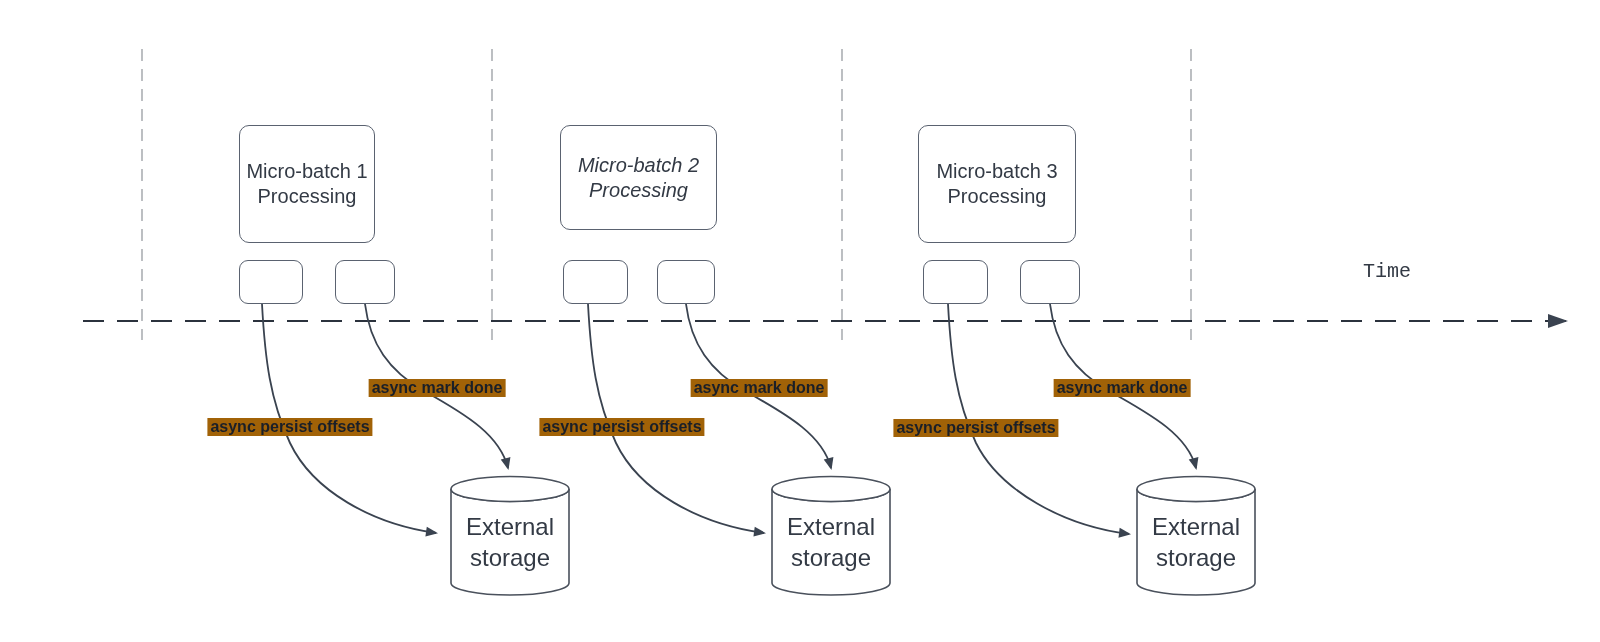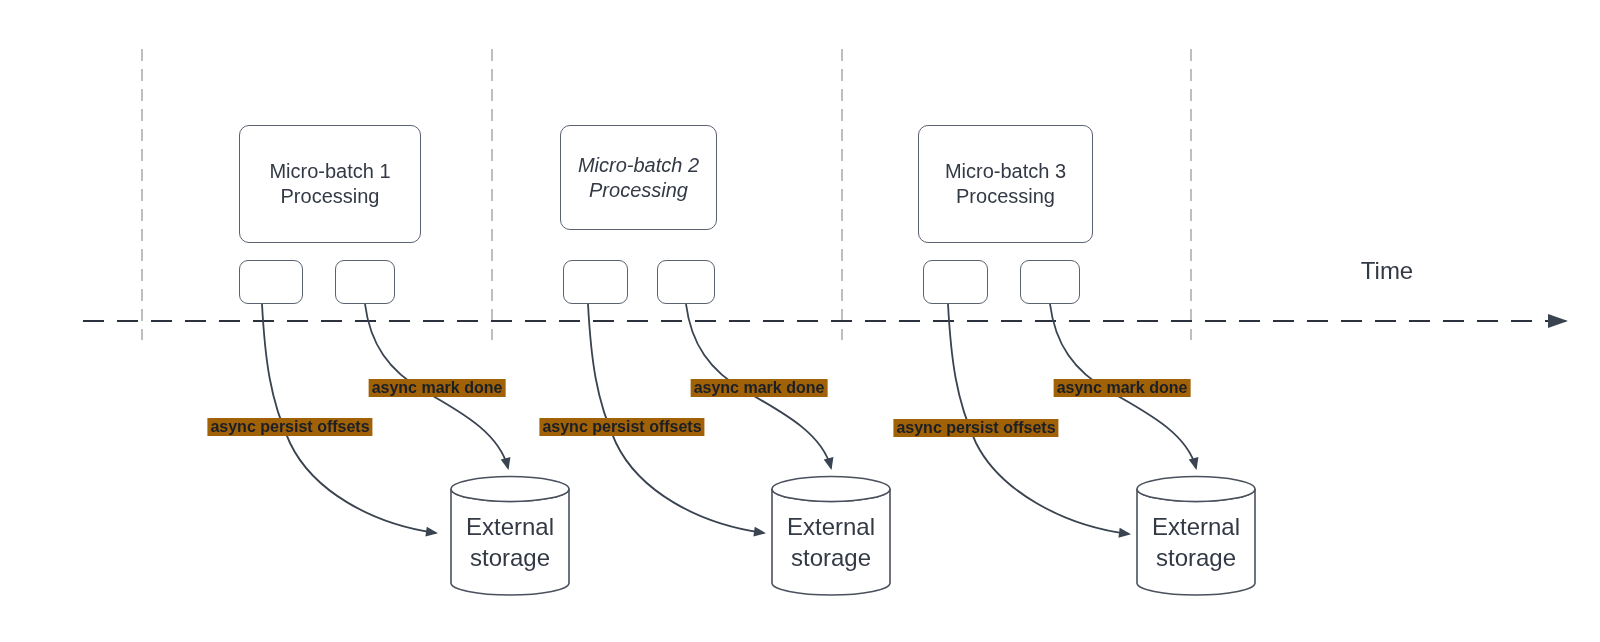--- a/index.html
+++ b/index.html
@@ -57,23 +57,24 @@
     transform: translate(-50%, -50%);
     text-align: center;
     font-size: 24px;
     line-height: 1.3;
     color: #333a45;
     white-space: pre-line;
   }
   .time-label {
     position: absolute;
     transform: translate(-50%, -50%);
-    font-size: 24px;
+    font-size: 20px;
     color: #333a45;
     white-space: nowrap;
+    font-family: Liberation Mono, monospace;
   }
 </style>
 </head>
 <body>
 
 <div class="canvas">
 
   <svg class="layer" viewBox="0 0 1600 642">
     <defs>
       <marker id="arrowSmall" markerUnits="userSpaceOnUse" markerWidth="14" markerHeight="12" refX="11" refY="6" orient="auto">
@@ -107,35 +108,35 @@
     <g>
       <path d="M 772 489 L 772 583 A 59 12 0 0 0 890 583 L 890 489 A 59 12.5 0 0 1 772 489 Z" fill="#ffffff" stroke="#4a515c" stroke-width="1.6"></path>
       <ellipse cx="831" cy="489" rx="59" ry="12.5" fill="#ffffff" stroke="#4a515c" stroke-width="1.6"></ellipse>
     </g>
     <g>
       <path d="M 1137 489 L 1137 583 A 59 12 0 0 0 1255 583 L 1255 489 A 59 12.5 0 0 1 1137 489 Z" fill="#ffffff" stroke="#4a515c" stroke-width="1.6"></path>
       <ellipse cx="1196" cy="489" rx="59" ry="12.5" fill="#ffffff" stroke="#4a515c" stroke-width="1.6"></ellipse>
     </g>
   </svg>
 
-  <div class="node main-box" style="left:239px; top:125px; width:182px; height:118px;">
+  <div class="node main-box" style="left:239px; top:125px; width:136px; height:118px;">
     <span>Micro-batch 1
 Processing</span>
   </div>
   <div class="node small-box" style="left:239px; top:260px; width:64px; height:44px;"></div>
   <div class="node small-box" style="left:335px; top:260px; width:60px; height:44px;"></div>
 
   <div class="node main-box" style="left:560px; top:125px; width:157px; height:105px;font-style:italic;">
     <span>Micro-batch 2
 Processing</span>
   </div>
   <div class="node small-box" style="left:563px; top:260px; width:65px; height:44px;"></div>
   <div class="node small-box" style="left:657px; top:260px; width:58px; height:44px;"></div>
 
-  <div class="node main-box" style="left:918px; top:125px; width:175px; height:118px;text-align:center;">
+  <div class="node main-box" style="left:918px; top:125px; width:158px; height:118px;text-align:center;">
     <span>Micro-batch 3
 Processing</span>
   </div>
   <div class="node small-box" style="left:923px; top:260px; width:65px; height:44px;"></div>
   <div class="node small-box" style="left:1020px; top:260px; width:60px; height:44px;"></div>
 
   <div class="edge-label" style="left:290px; top:427px;">async persist offsets</div>
   <div class="edge-label" style="left:437px; top:388px;">async mark done</div>
 
   <div class="edge-label" style="left:622px; top:427px;">async persist offsets</div>

